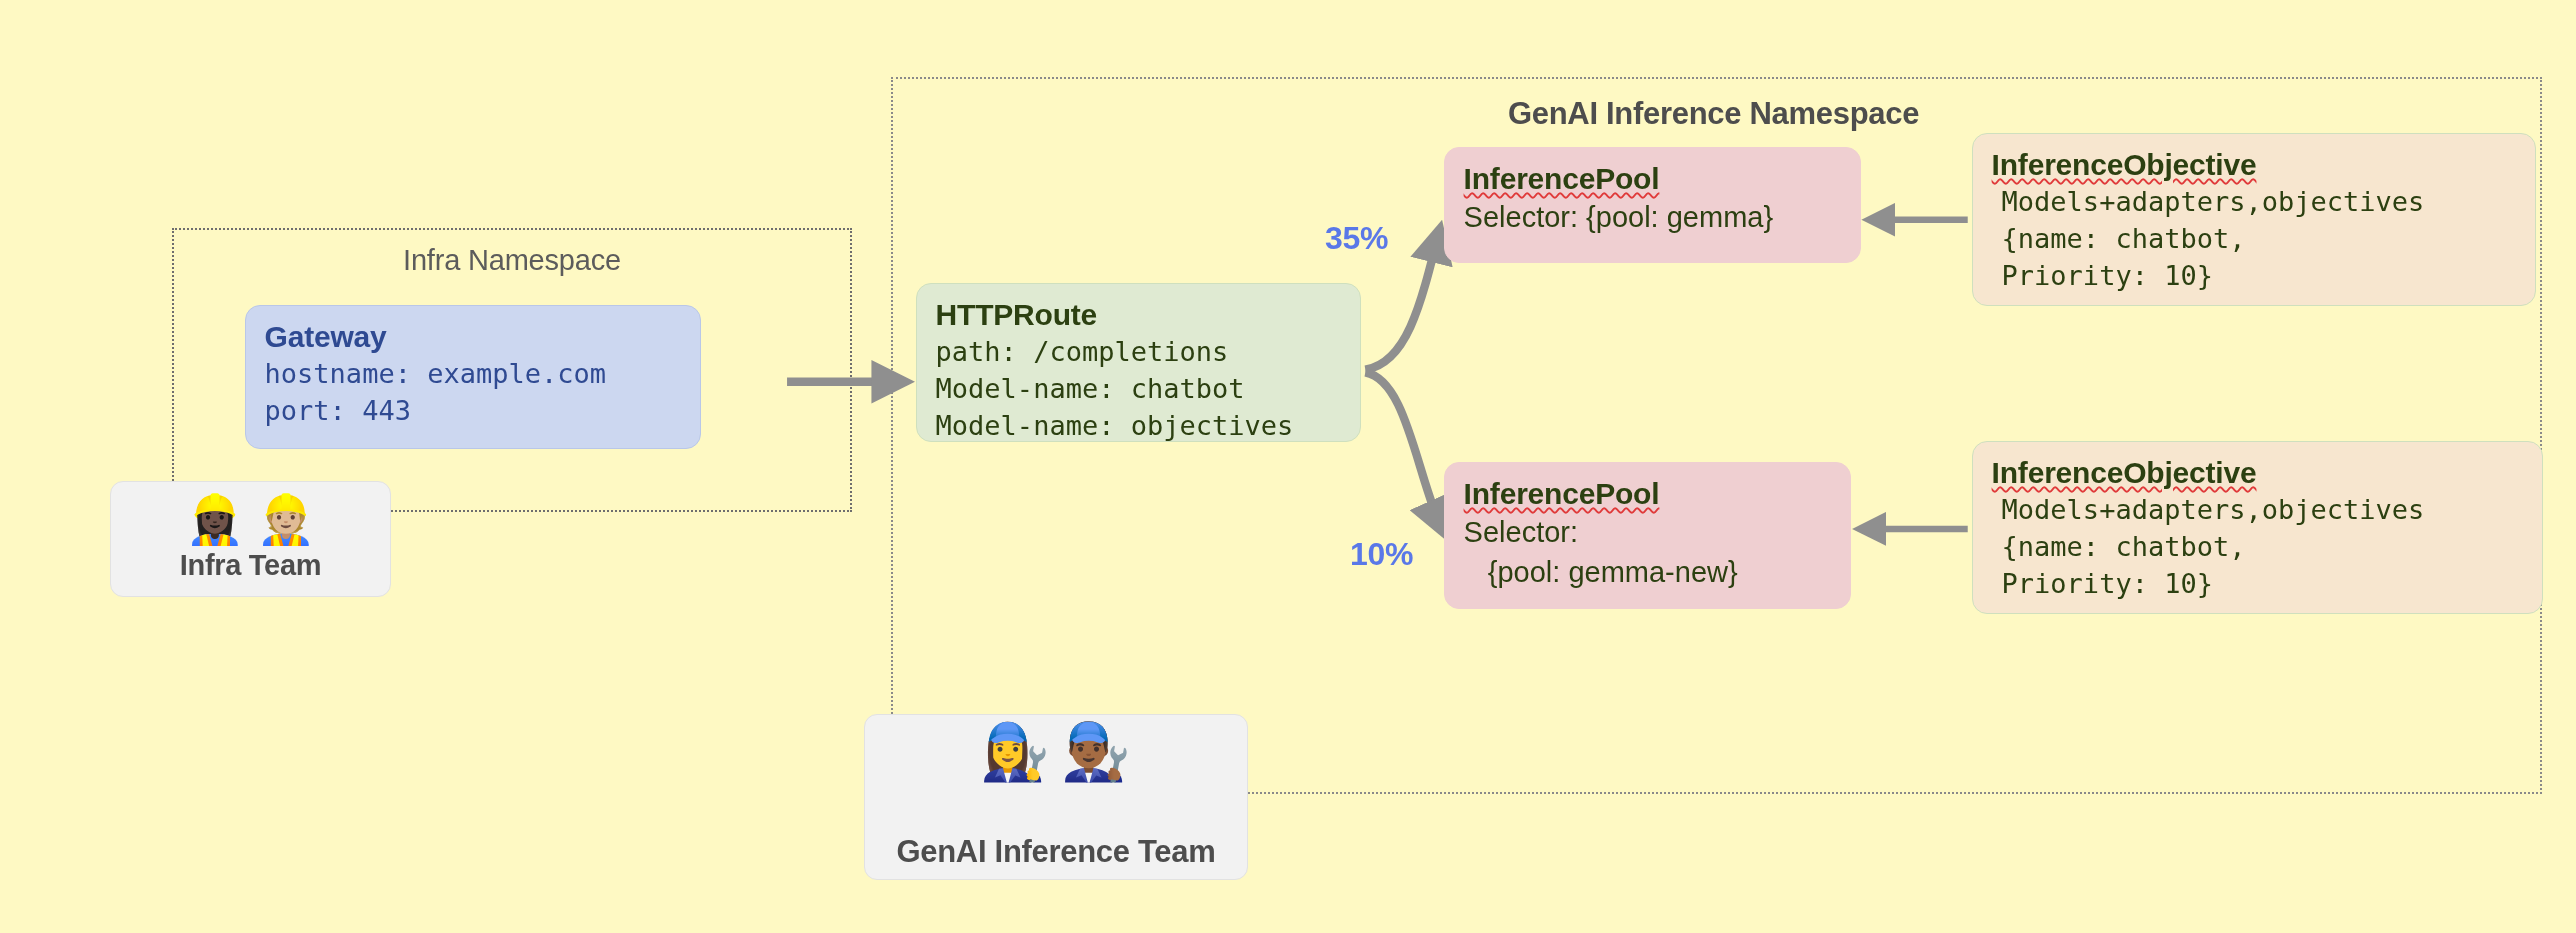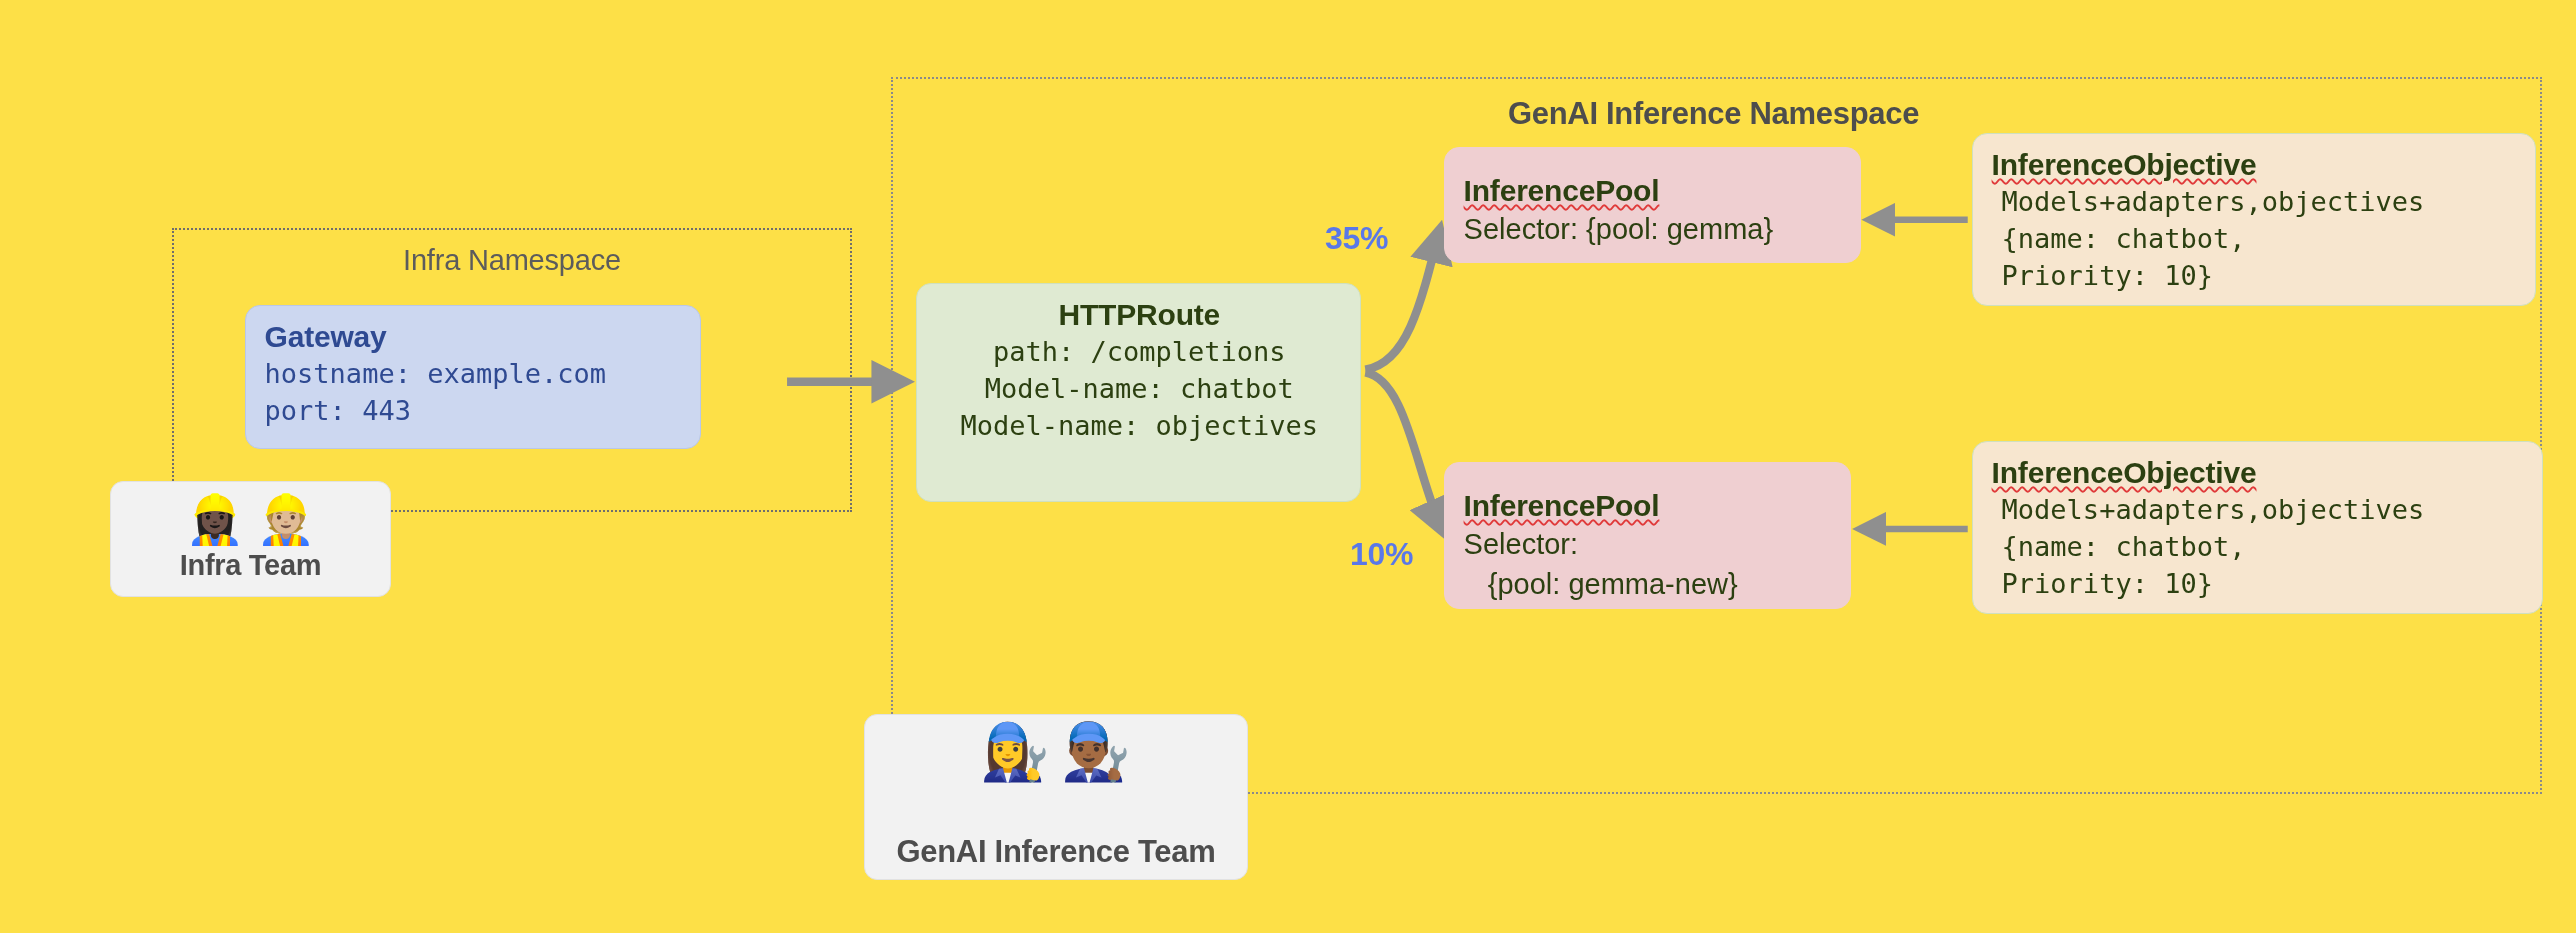--- a/index.html
+++ b/index.html
@@ -7,21 +7,21 @@
     padding: 0;
     background: #ffffff;
   }
   body {
     font-family: "Liberation Sans", sans-serif;
   }
   #canvas {
     position: relative;
     width: 2576px;
     height: 933px;
-    background: #fde047;
+    background: #fef9c3;
     overflow: hidden;
   }
   .abs { position: absolute; }
 
   
   .ns-infra {
     left: 172px;
     top: 228px;
     width: 680px;
     height: 284px;
@@ -136,45 +136,44 @@
     background: #ccd7f0;
     border: 1.9px solid #b9c7e8;
   }
   .card-gateway .title { color: #2f4a92; }
   .card-gateway .body  { color: #2f4a92; }
 
   .card-httproute {
     left: 916px;
     top: 283px;
     width: 445px;
-    height: 219px;
+    height: 159px;
     background: #dfead2;
     border: 1.9px solid #cfe0be;
-    text-align: center;
   }
   .card-httproute .title { color: #2c4011; }
   .card-httproute .body  { color: #2c4011; }
 
   .card-pool-a {
     left: 1444px;
     top: 147px;
     width: 417px;
     height: 116px;
     background: #efcfd1;
     border: 1.9px solid #efcfd1;
   }
   .card-pool-b {
     left: 1444px;
     top: 462px;
     width: 407px;
     height: 147px;
     background: #efcfd1;
     border: 1.9px solid #efcfd1;
   }
-  .card-pool-a .title, .card-pool-b .title { color: #2c4011; margin-top: 12px; }
+  .card-pool-a .title, .card-pool-b .title { color: #2c4011; }
   .card-pool-a .body,  .card-pool-b .body  {
     color: #2c4011;
     font-family: "Liberation Sans", sans-serif;
     font-size: 29px;
   }
 
   .card-obj-a {
     left: 1972px;
     top: 133px;
     width: 564px;

